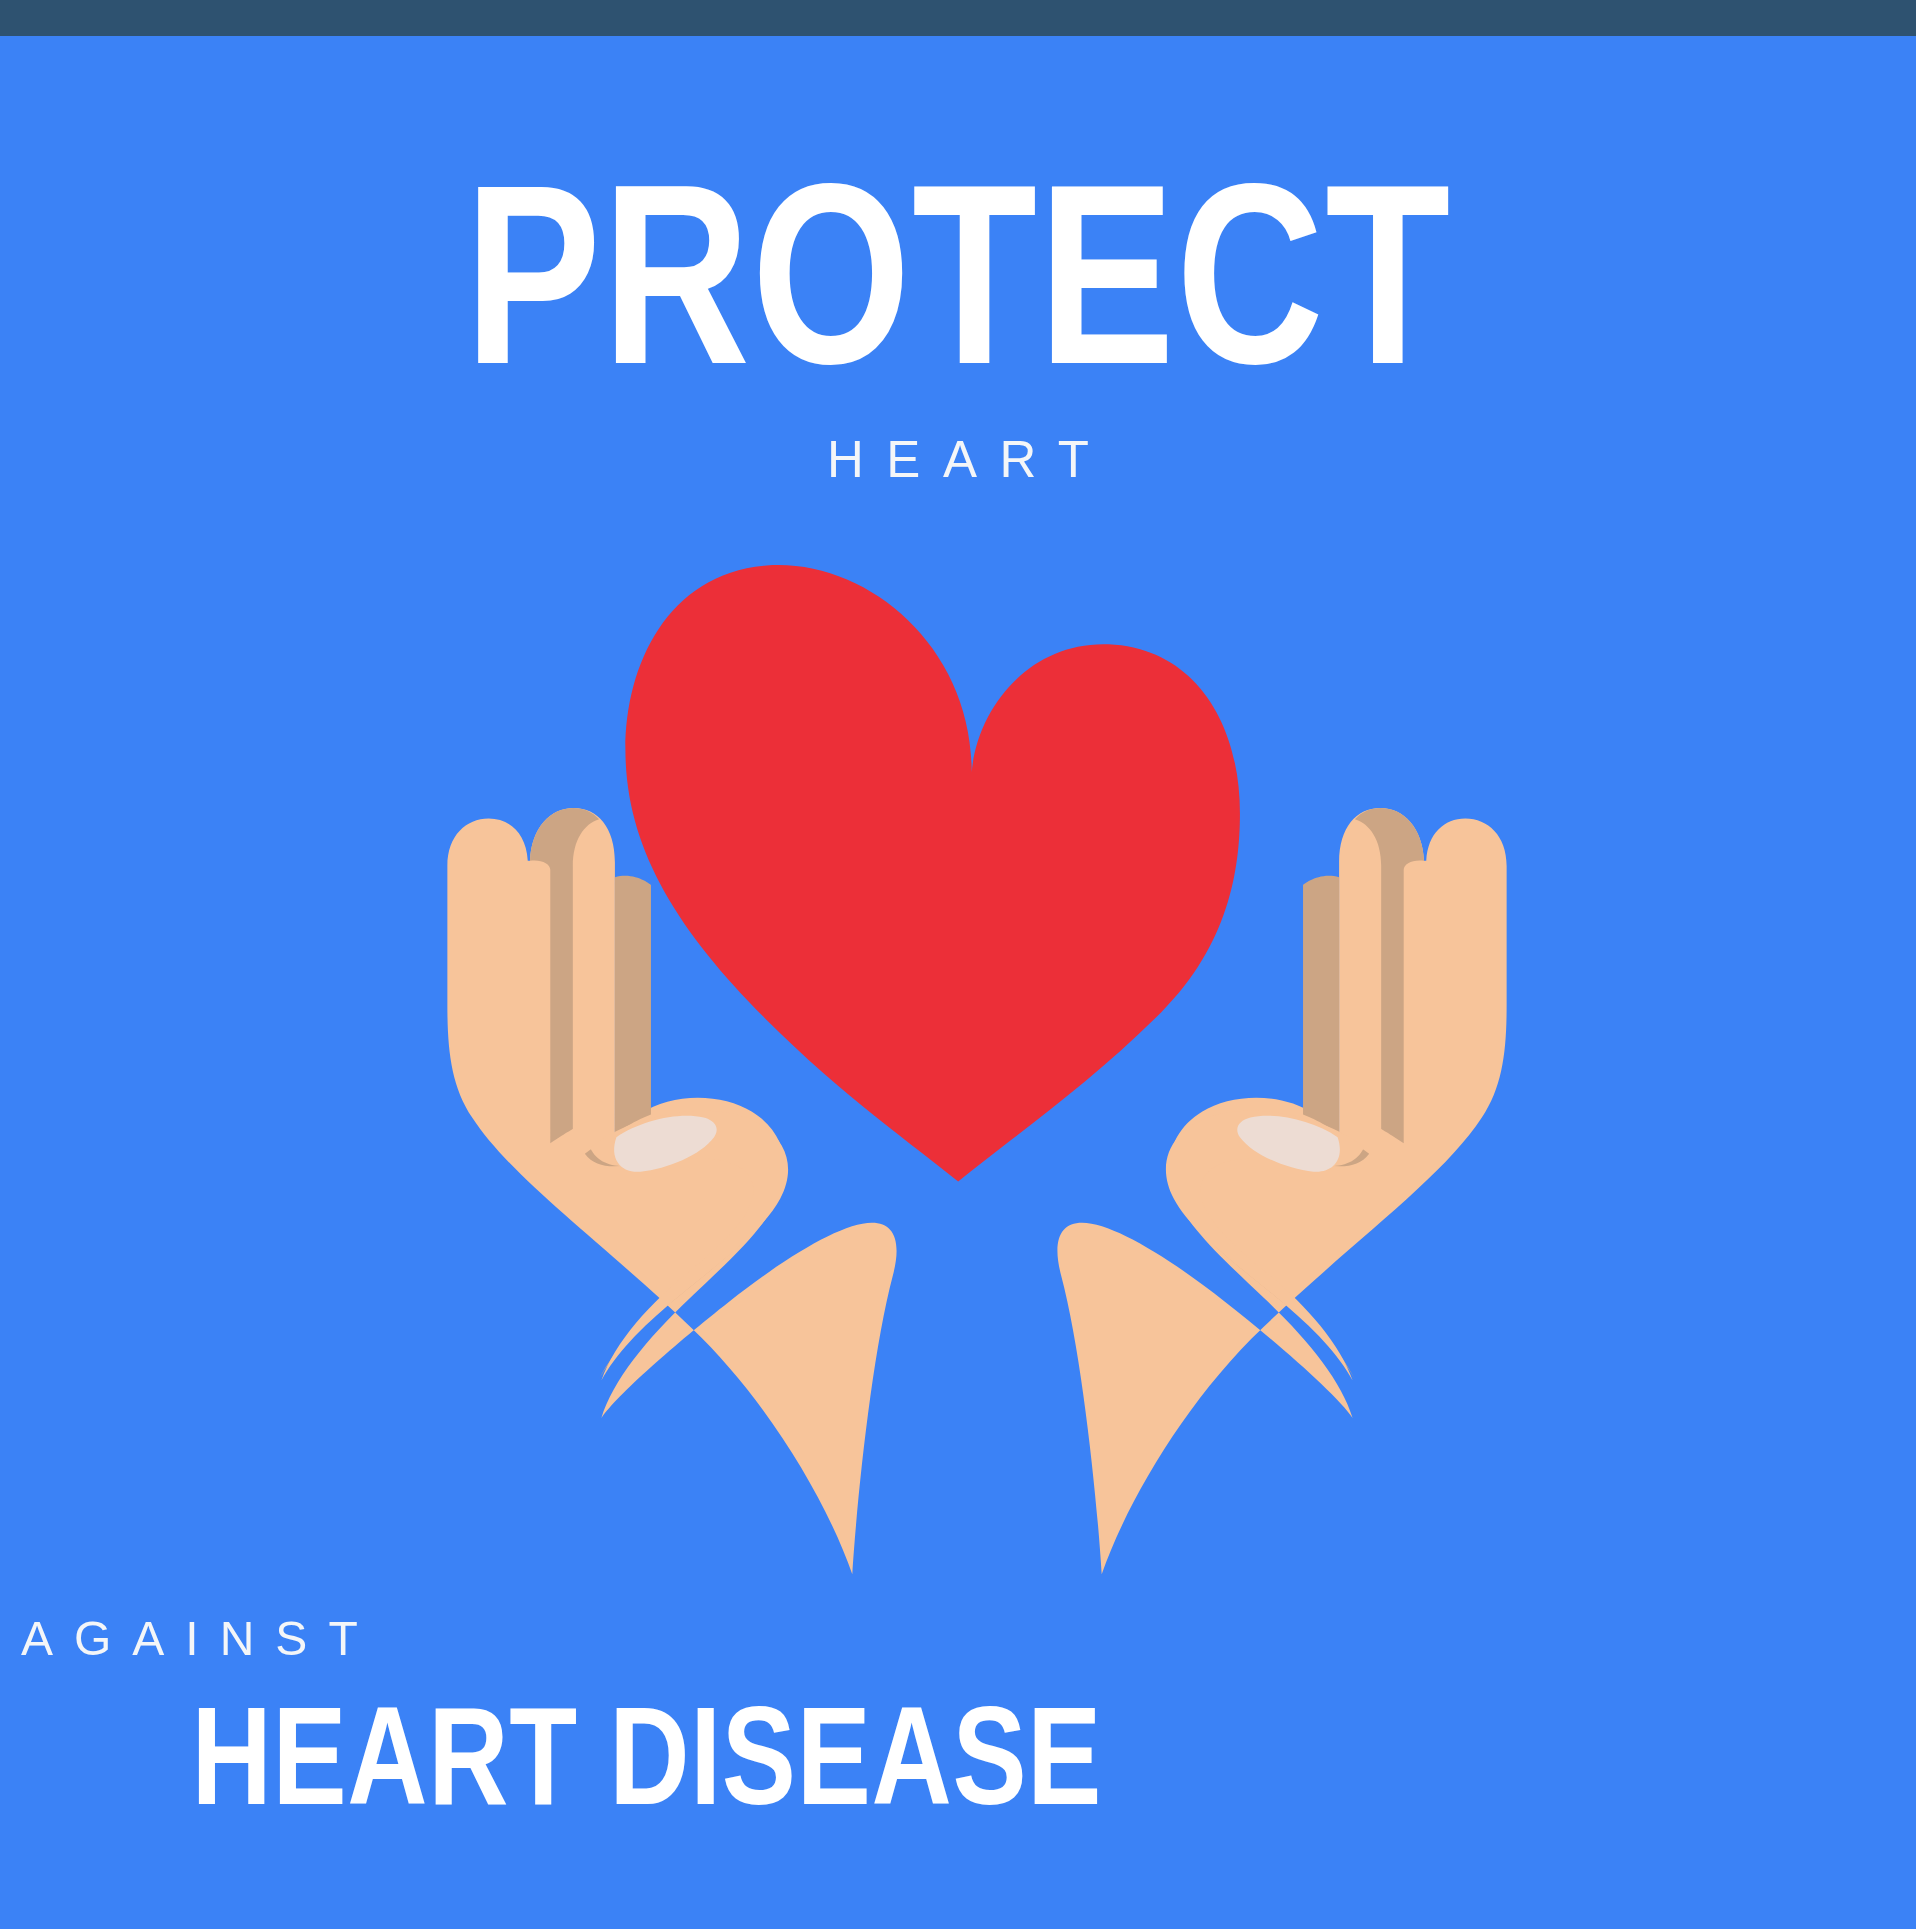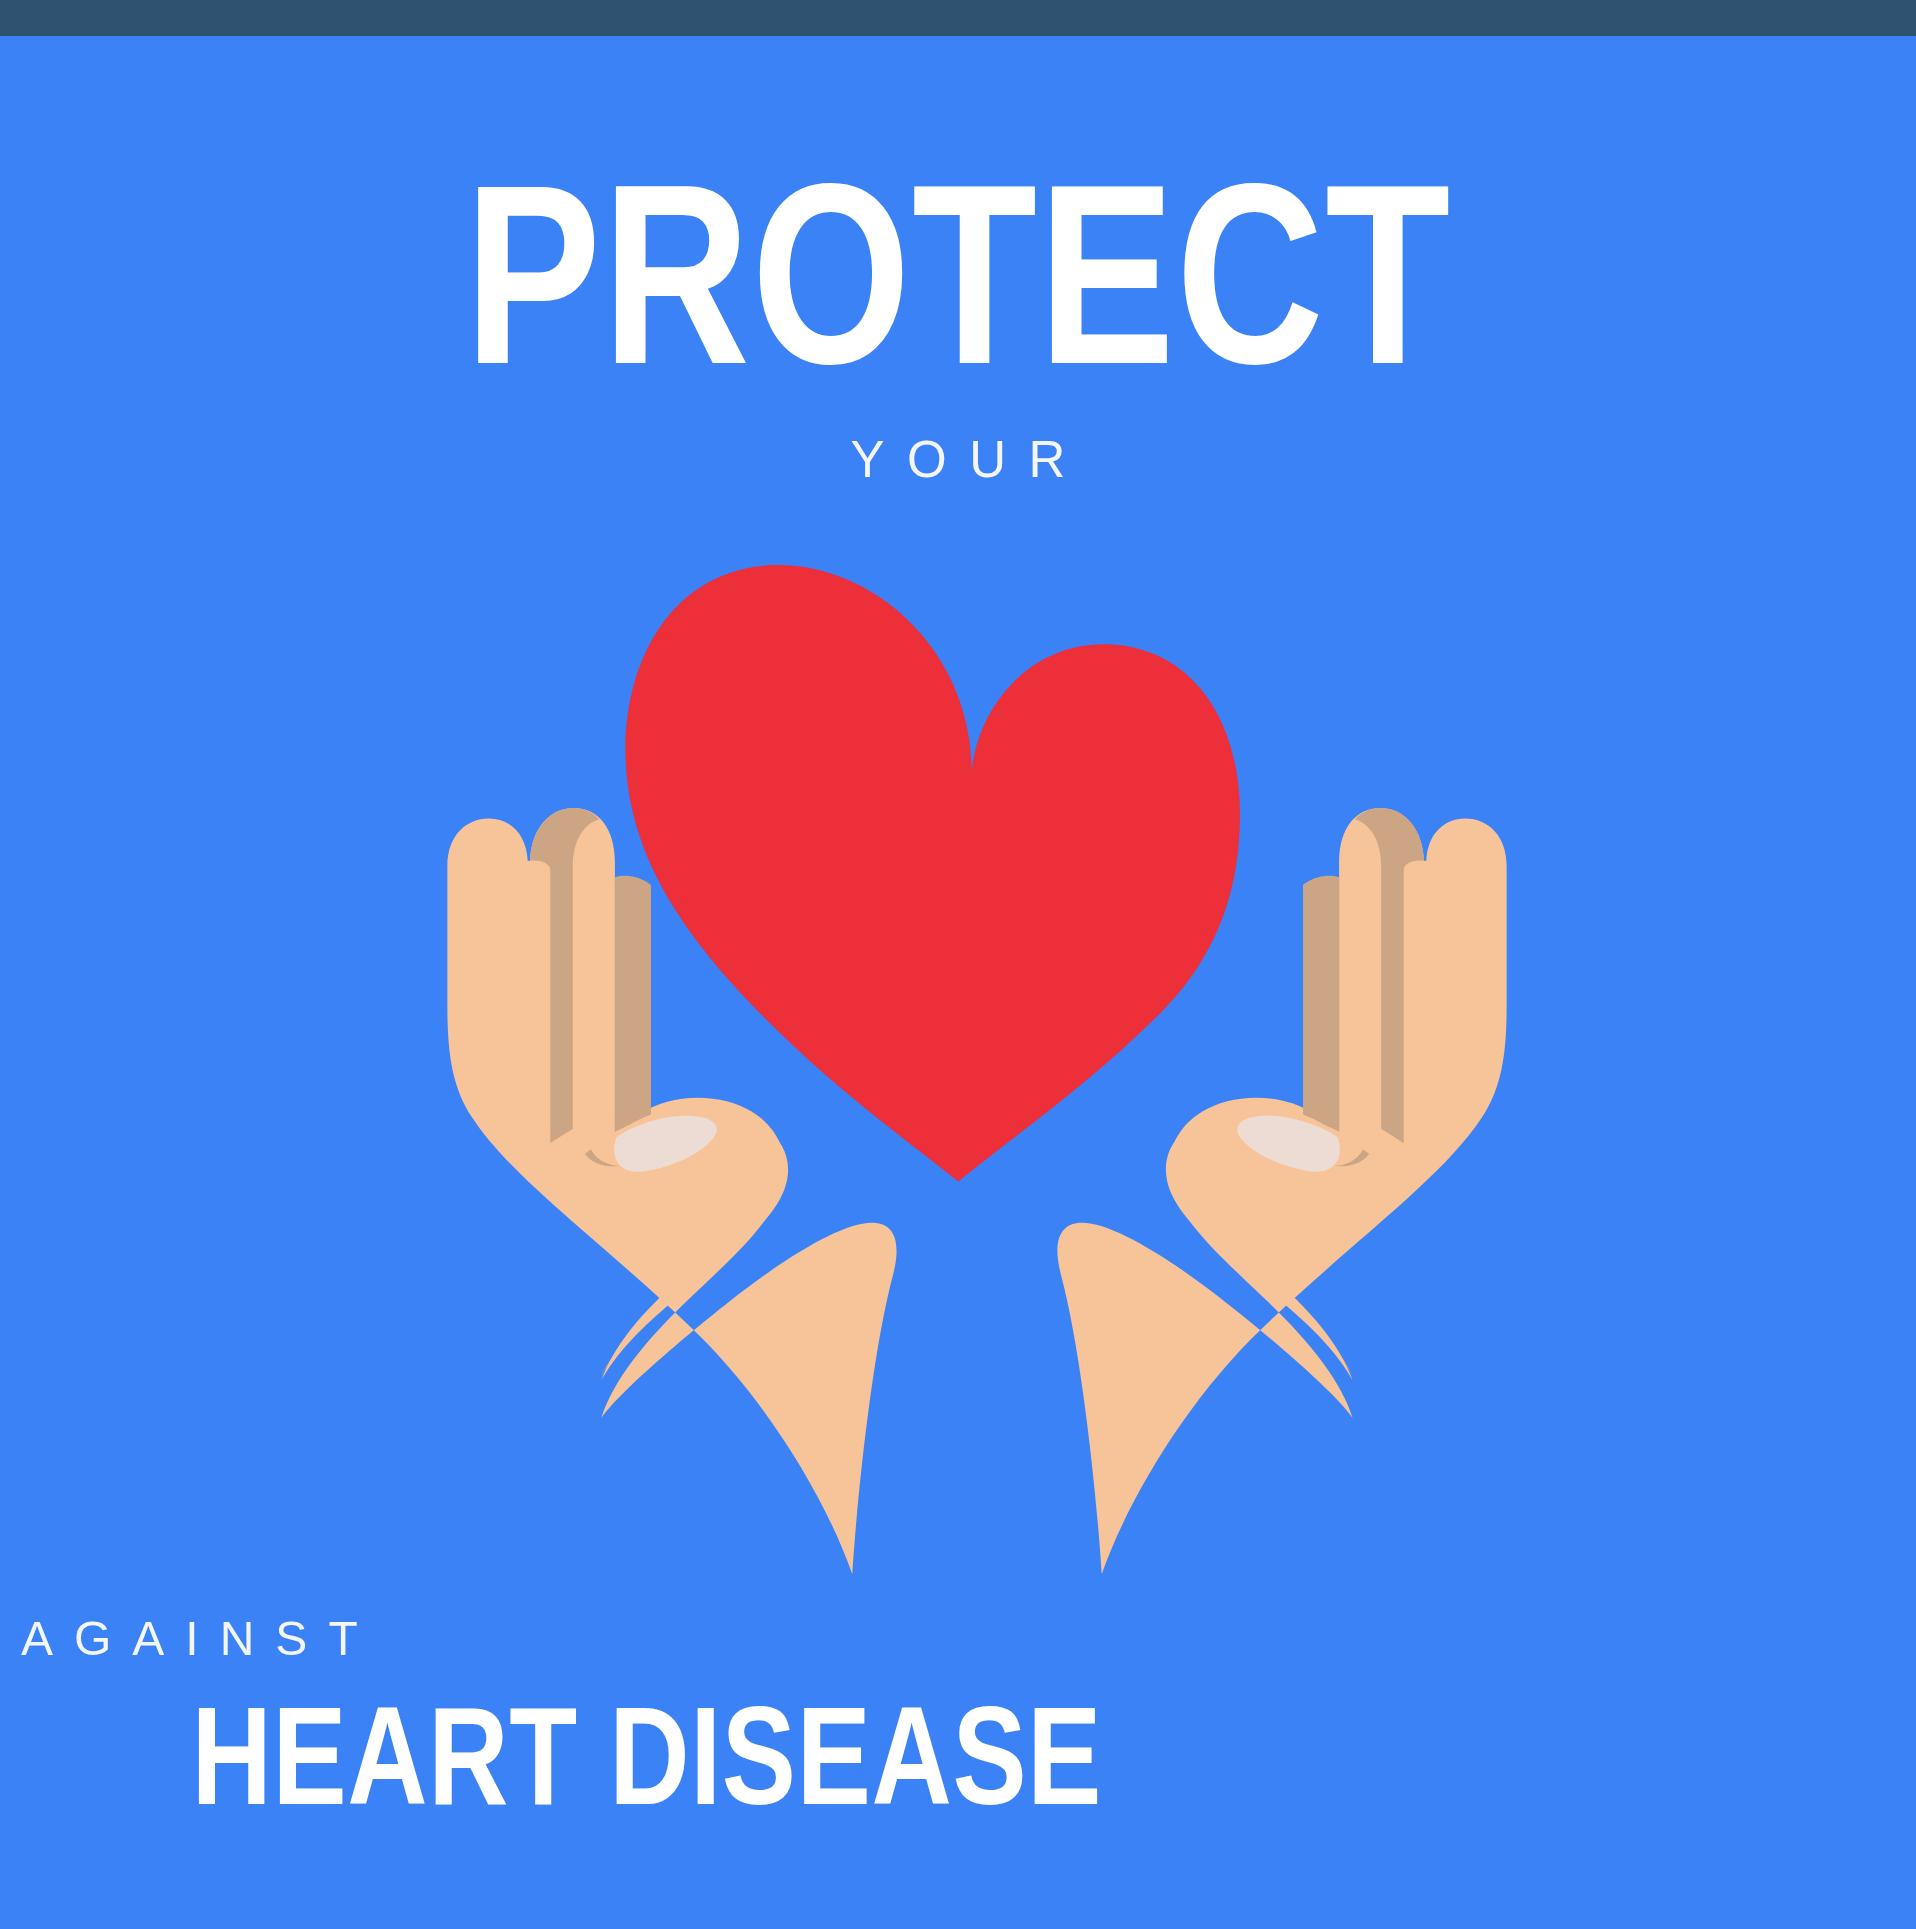--- a/index.html
+++ b/index.html
@@ -91,21 +91,21 @@
   }
   .illustration svg { display: block; width: 100%; height: 100%; }
 </style>
 </head>
 <body>
 
 <div id="poster">
 
   <div class="headline-top">
     <span class="title-protect">PROTECT</span>
-    <span class="subtitle-your">YOUR</span>
+    <span class="subtitle-your">HEART</span>
   </div>
 
   <div class="illustration">
     <svg viewBox="0 0 1600 1400" xmlns="http://www.w3.org/2000/svg" aria-hidden="true">
 
       <g>
         <path fill="#ec2f38" d="M793 330
                  C 793 160, 650 45, 520 55
                  C 390 65, 332 185, 332 300
                  C 332 430, 400 540, 520 660

